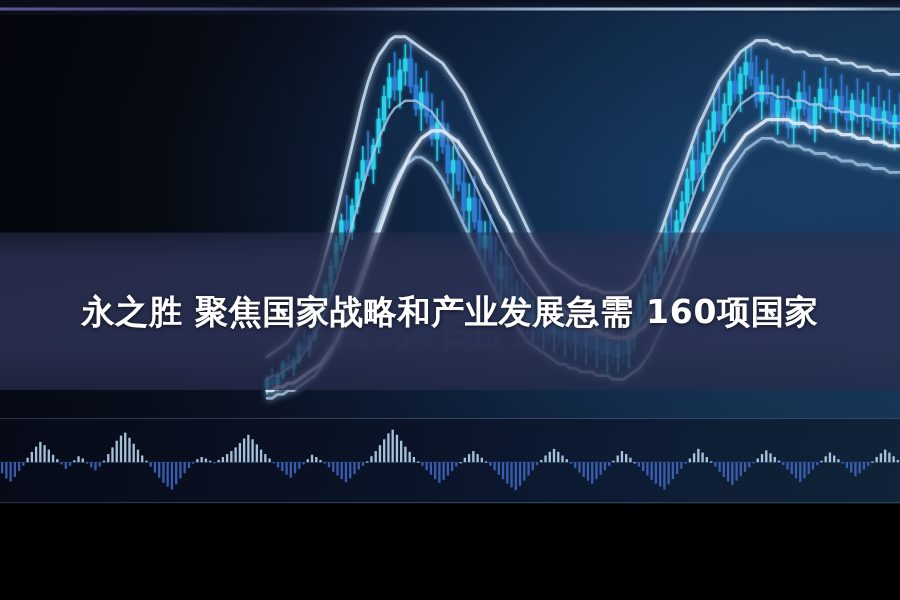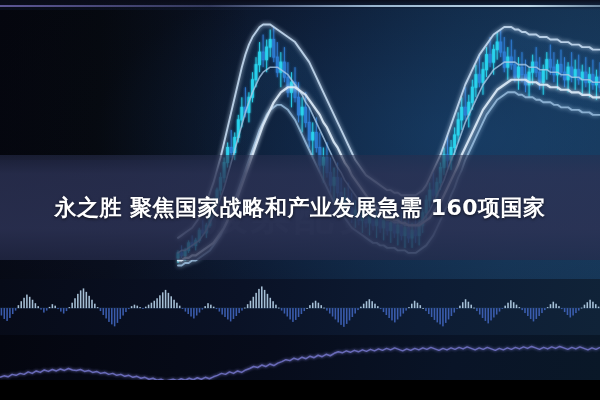--- a/index.html
+++ b/index.html
@@ -1,18 +1,18 @@
 <!DOCTYPE html>
 <html><head>
 <meta charset="utf-8">
 <style>
   html,body{margin:0;padding:0;background:#000;}
   *{box-sizing:border-box;}
   #stage{
-    position:relative;width:600px;height:380px;overflow:hidden;
+    position:relative;width:600px;height:336px;overflow:hidden;
     font-family:"DejaVu Sans","Liberation Sans",sans-serif;
     background:#05070f;
   }
   
   .bg-base{position:absolute;inset:0;background:
      linear-gradient(105deg,#080a16 0%,#0a1020 26%,#0d1b33 48%,#112844 66%,#15314f 82%,#173757 100%);}
   .bg-vign{position:absolute;inset:0;
      background:radial-gradient(120% 95% at 78% 36%,rgba(32,90,150,.34) 0%,rgba(12,28,52,.05) 52%,rgba(2,4,10,.62) 100%);}
   .bg-left-dark{position:absolute;left:0;top:0;width:250px;height:160px;
      background:linear-gradient(90deg,#05060e 0%,#06090f 40%,rgba(8,14,26,.75) 75%,rgba(10,18,34,0) 100%);}

